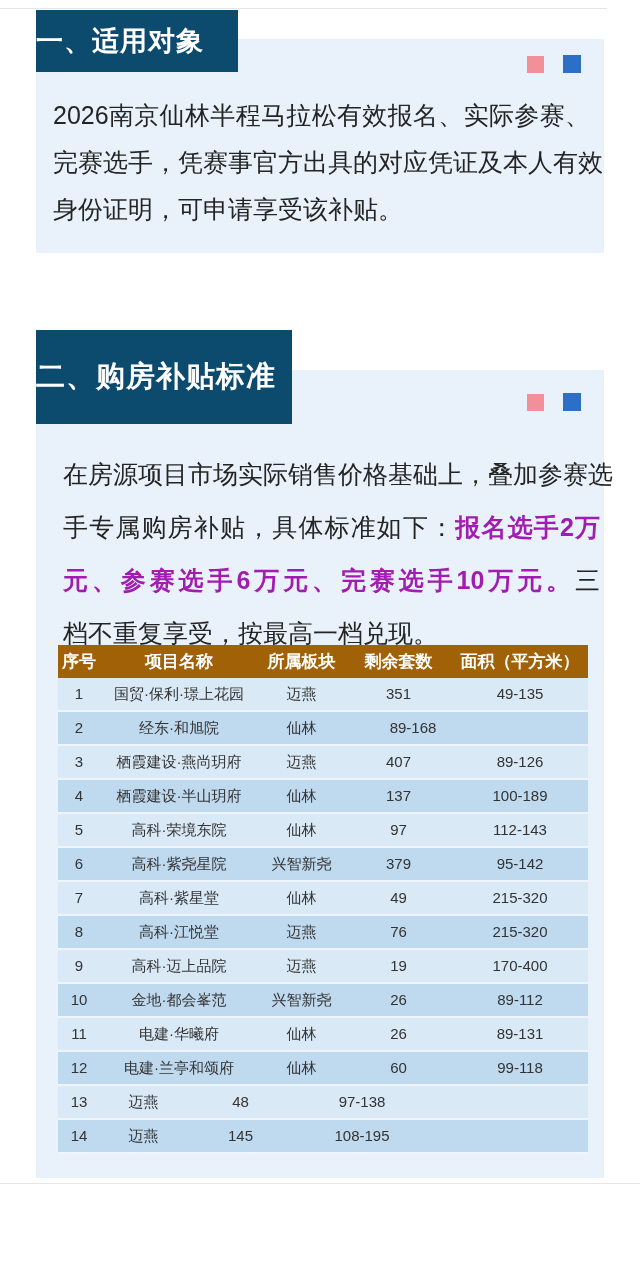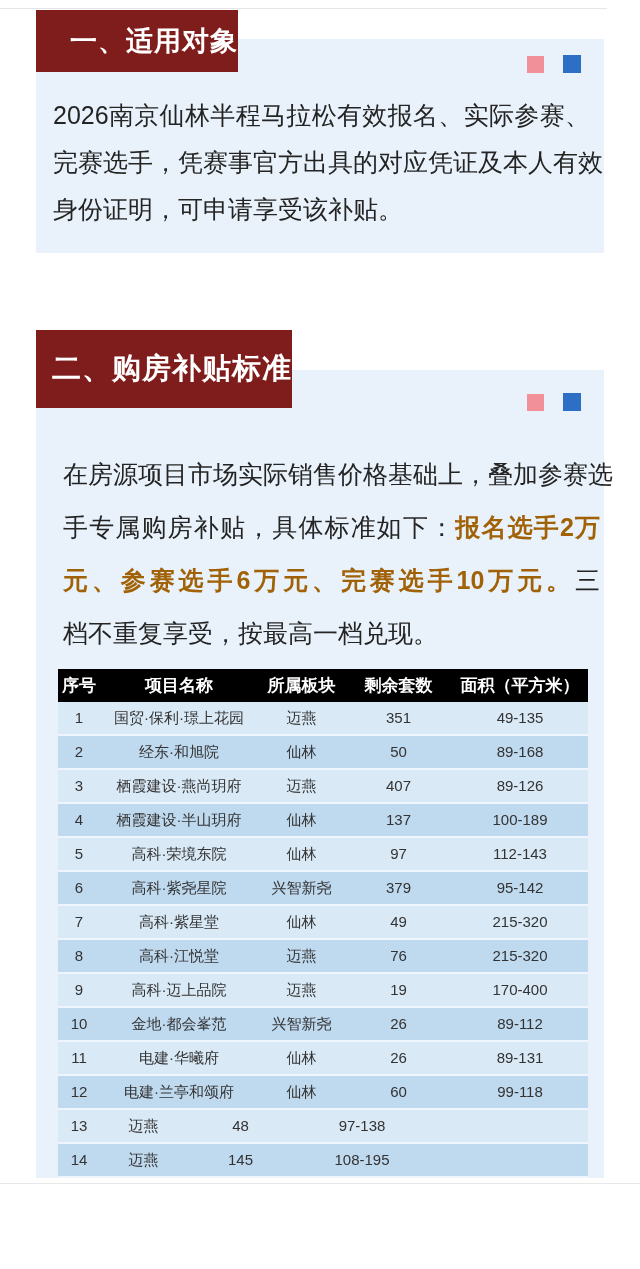--- a/index.html
+++ b/index.html
@@ -2,37 +2,37 @@
 <html><head>
 <meta charset="utf-8">
 <style>
   html,body{margin:0;padding:0;background:#fff;}
   .screen{position:relative;width:640px;height:1269px;background:#ffffff;overflow:hidden;
           font-family:"Liberation Sans","DejaVu Sans",sans-serif;}
   .topline{position:absolute;left:0;top:8px;width:607px;height:1px;background:#e4e6e8;}
   .panel{position:absolute;left:36px;width:568px;background:#e9f2fb;}
   .panel1{top:39px;height:214px;}
   .panel2{top:370px;height:808px;}
-  .badge{position:absolute;left:36px;background:#7f1d1d;color:#fff;font-weight:700;
-         display:flex;align-items:center;justify-content:flex-end;letter-spacing:1px;}
+  .badge{position:absolute;left:36px;background:#0c4a6e;color:#fff;font-weight:700;
+         display:flex;align-items:center;justify-content:flex-start;letter-spacing:1px;}
   .badge1{top:10px;width:202px;height:62px;font-size:27px;}
-  .badge2{top:330px;width:256px;height:78px;font-size:29px;}
+  .badge2{top:330px;width:256px;height:94px;font-size:29px;}
   .sq{position:absolute;width:17px;height:17px;}
   .sq.pink{background:#f29099;}
   .sq.blue{background:#2d6fc4;width:18px;height:18px;}
   .sq1p{left:527px;top:56px;} .sq1b{left:563px;top:55px;}
   .sq2p{left:527px;top:394px;} .sq2b{left:563px;top:393px;}
   .para{position:absolute;left:53px;width:537px;color:#242424;font-size:25px;}
   .para1{top:92px;line-height:47px;}
   .para2{top:448px;line-height:53px;margin-left:10px;}
   .pline{text-align:justify;text-align-last:justify;white-space:nowrap;}
   .pline.last{text-align-last:left;}
-  .hl{color:#a16207;font-weight:700;}
+  .hl{color:#a21caf;font-weight:700;}
   .table{position:absolute;left:58px;top:645px;width:530px;}
-  .thead{display:flex;height:33px;background:#000000;color:#fff;font-weight:700;font-size:17px;margin-top:24px;}
+  .thead{display:flex;height:33px;background:#a16207;color:#fff;font-weight:700;font-size:17px;}
   .thead .tcell{line-height:33px;}
   .trow{display:flex;height:34px;font-size:15px;color:#333;border-bottom:2px solid #eef5fc;box-sizing:border-box;}
   .trow .tcell{line-height:31px;}
   .trow.light{background:#d9e9f6;}
   .trow.dark{background:#bfd9ef;}
   .tcell{text-align:center;overflow:hidden;}
   .c0{width:42px;} .c1{width:158px;text-align:center;} .c2{width:87px;} .c3{width:107px;text-align:center;} .c4{width:136px;}
   .divider{position:absolute;left:0;top:1183px;width:640px;height:1px;background:#e7e7e7;}
   .footer{position:absolute;left:0;top:1184px;width:640px;height:85px;background:#fff;}
 </style>
@@ -82,21 +82,20 @@
           <div class="tcell c0">1</div>
           <div class="tcell c1">国贸·保利·璟上花园</div>
           <div class="tcell c2">迈燕</div>
           <div class="tcell c3">351</div>
           <div class="tcell c4">49-135</div>
         </div>
         <div class="trow dark">
           <div class="tcell c0">2</div>
           <div class="tcell c1">经东·和旭院</div>
           <div class="tcell c2">仙林</div>
-          <div class="tcell c3">50</div>
           <div class="tcell c4">89-168</div>
         </div>
         <div class="trow light">
           <div class="tcell c0">3</div>
           <div class="tcell c1">栖霞建设·燕尚玥府</div>
           <div class="tcell c2">迈燕</div>
           <div class="tcell c3">407</div>
           <div class="tcell c4">89-126</div>
         </div>
         <div class="trow dark">

